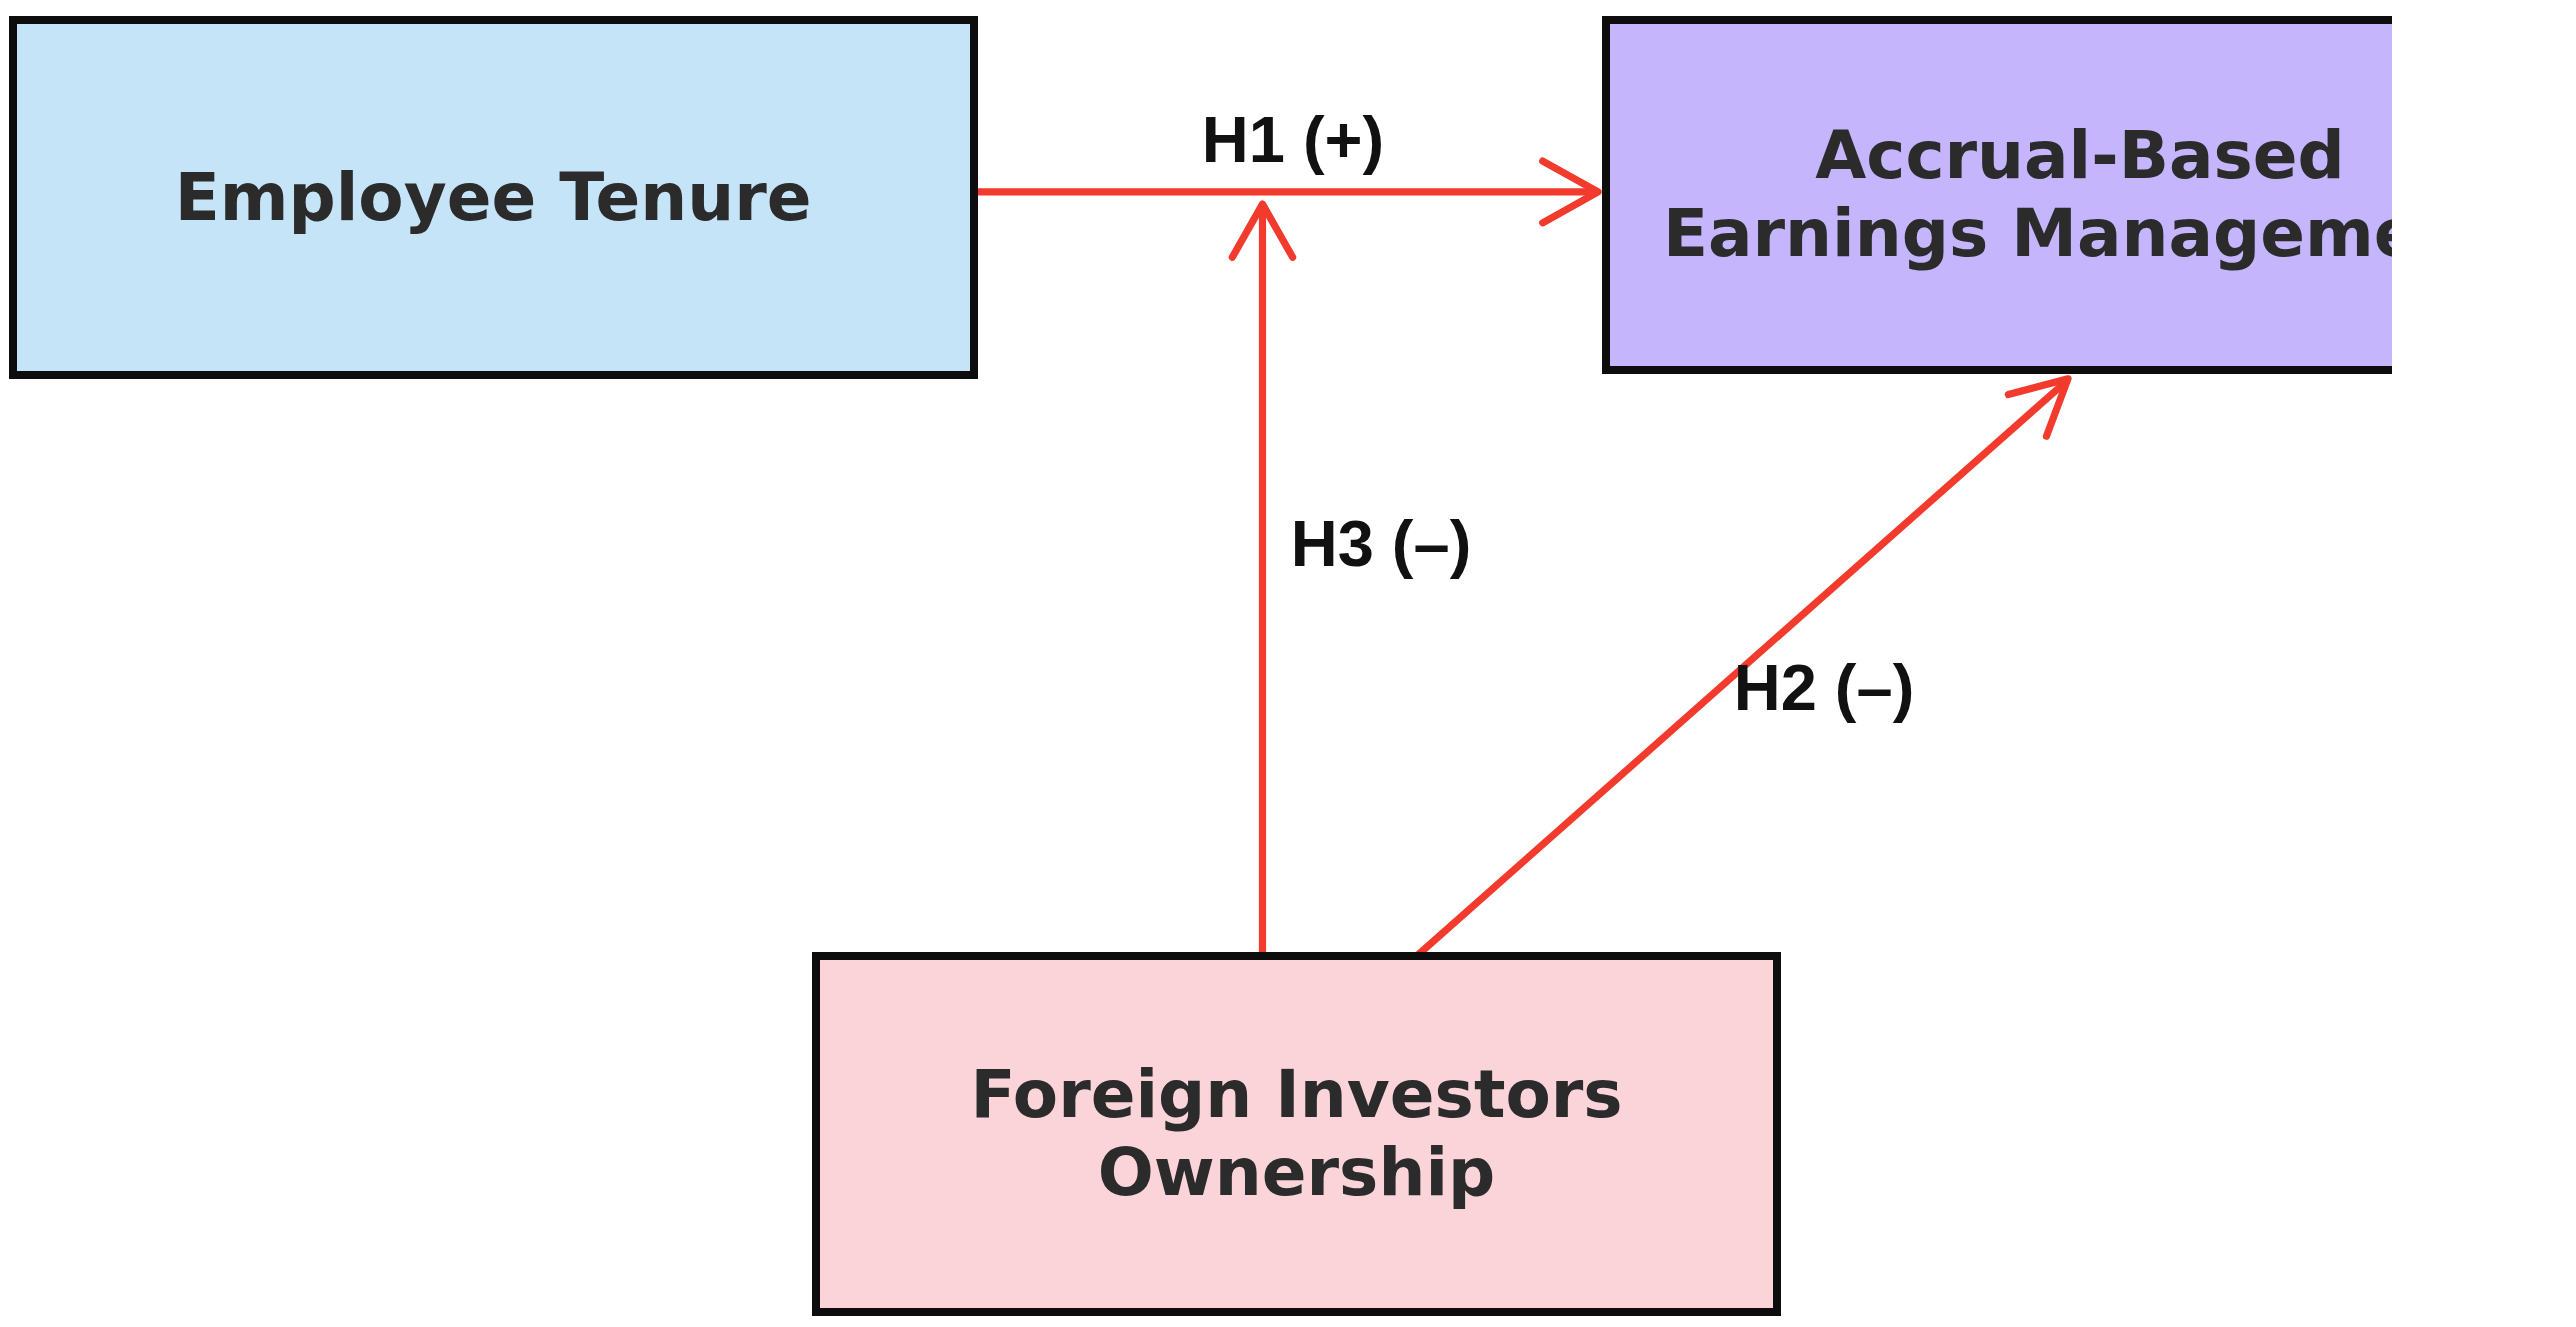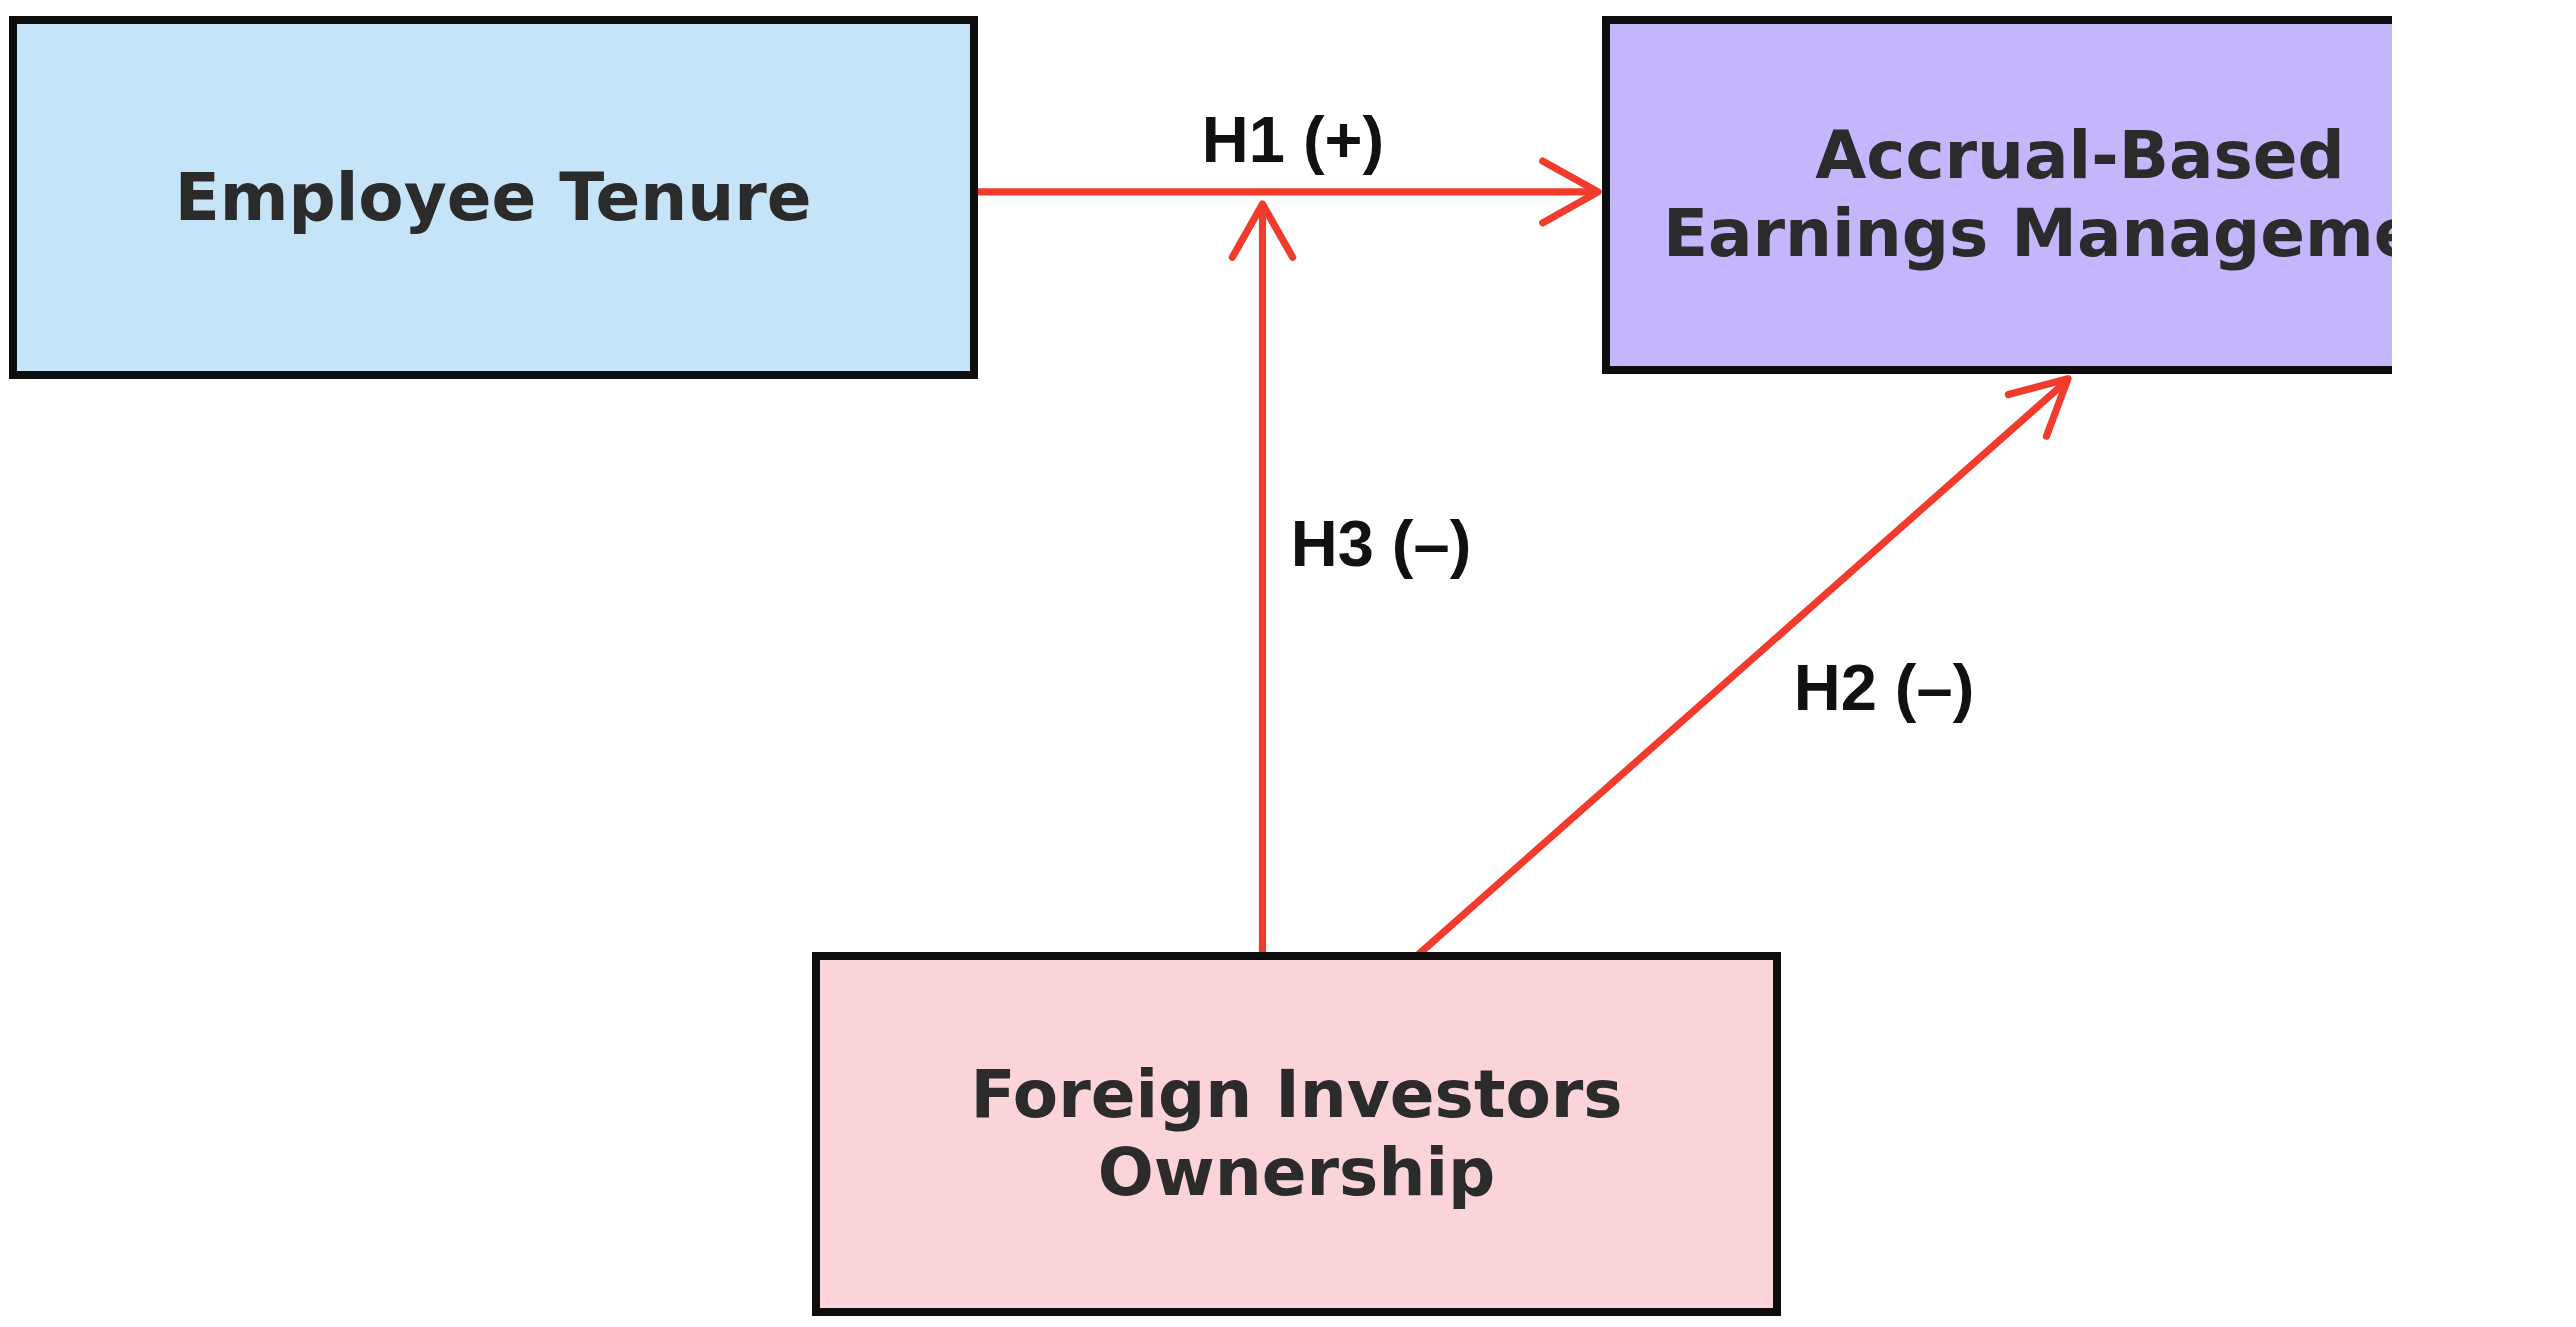--- a/index.html
+++ b/index.html
@@ -72,21 +72,21 @@
     position: absolute;
     transform: translate(-50%, -50%);
     font-family: "Liberation Sans", sans-serif;
     font-weight: 700;
     font-size: 65px;
     color: #111111;
     white-space: nowrap;
   }
   .label-h1 { left: 1293px; top: 139px; }
   .label-h3 { left: 1381px; top: 543px; text-align: center; }
-  .label-h2 { left: 1884px; top: 687px; }
+  .label-h2 { left: 1824px; top: 687px; }
 </style>
 </head>
 <body>
 
 <div class="stage">
 
   <svg class="arrows-layer" viewBox="0 0 3585 1848" xmlns="http://www.w3.org/2000/svg">
 
     <g>
       <line class="edge-stroke" x1="1362" y1="267" x2="2216" y2="267"></line>

